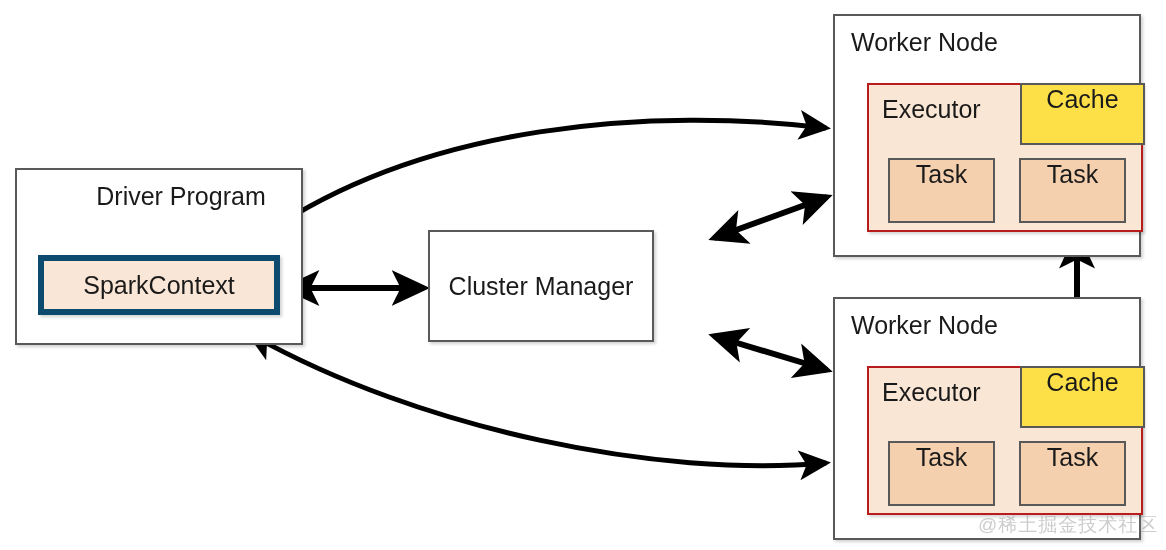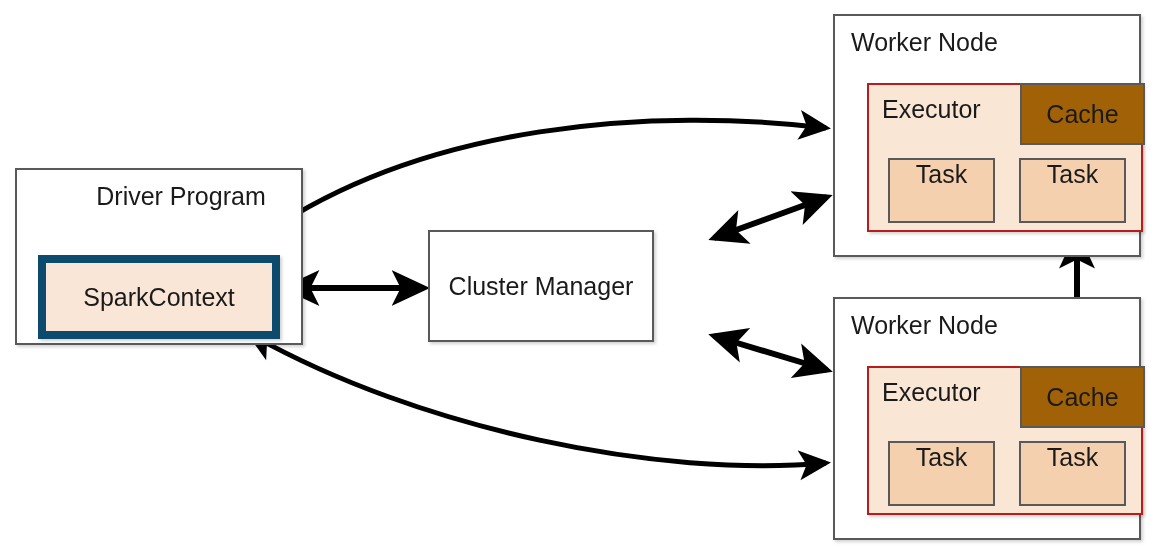--- a/index.html
+++ b/index.html
@@ -42,22 +42,22 @@
   }
   #driver-program-title {
     left: 0; right: 0; top: 12px;
     text-align: center;
     font-size: 25px;
     margin-left: 44px;
   }
   #spark-context {
     position: absolute;
     box-sizing: border-box;
-    left: 21px; top: 85px; width: 242px; height: 84px;
-    border: 8px solid #0c4a6e;
+    left: 21px; top: 85px; width: 242px; height: 60px;
+    border: 6px solid #0c4a6e;
     background: #fae6d6;
     box-shadow: 2px 2px 3px rgba(0,0,0,0.18);
     display: flex;
     align-items: center;
     justify-content: center;
   }
   #spark-context-label { font-size: 25px; color: #1a1a1a; }
 
   
   #cluster-manager {
@@ -87,22 +87,22 @@
     left: 13px; top: 10px;
     font-size: 25px;
     color: #1a1a1a;
     white-space: nowrap;
   }
   .cache-box {
     position: absolute;
     box-sizing: border-box;
     left: 151px; top: -2px; width: 125px; height: 62px;
     border: 2px solid #595959;
-    background: #a16207;
-    display: flex; align-items: center; justify-content: center;
+    background: #fde047;
+    display: flex; align-items: flex-start; justify-content: center;
   }
   .cache-label { font-size: 25px; color: #1a1a1a; }
   .task-box {
     position: absolute;
     box-sizing: border-box;
     top: 73px; width: 107px; height: 65px;
     border: 2px solid #595959;
     background: #f5d0ae;
     display: flex; justify-content: center;
   }
@@ -184,14 +184,15 @@
       </div>
       <div class="task-box task-left">
         <span class="task-label">Task</span>
       </div>
       <div class="task-box task-right">
         <span class="task-label">Task</span>
       </div>
     </div>
   </div>
 
+  <div id="watermark">@稀土掘金技术社区</div>
 
 </div>
 
 </body></html>

